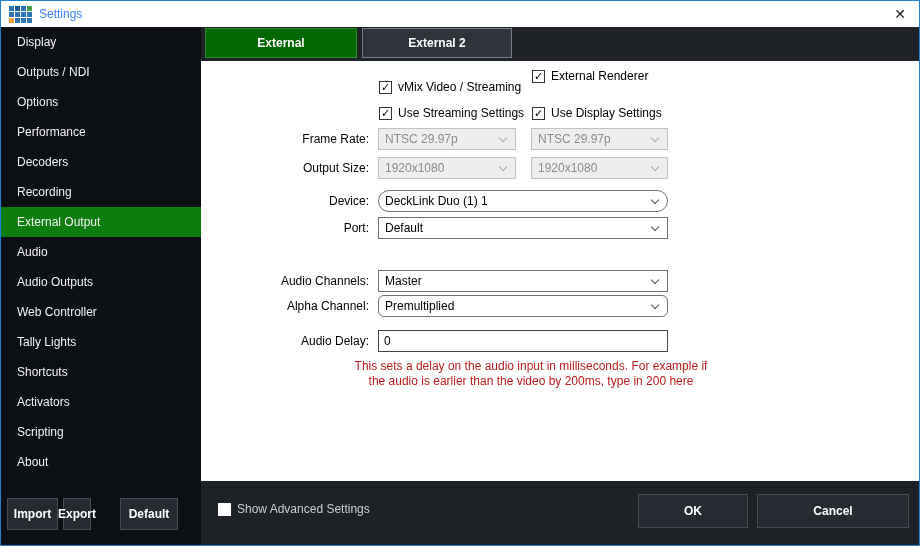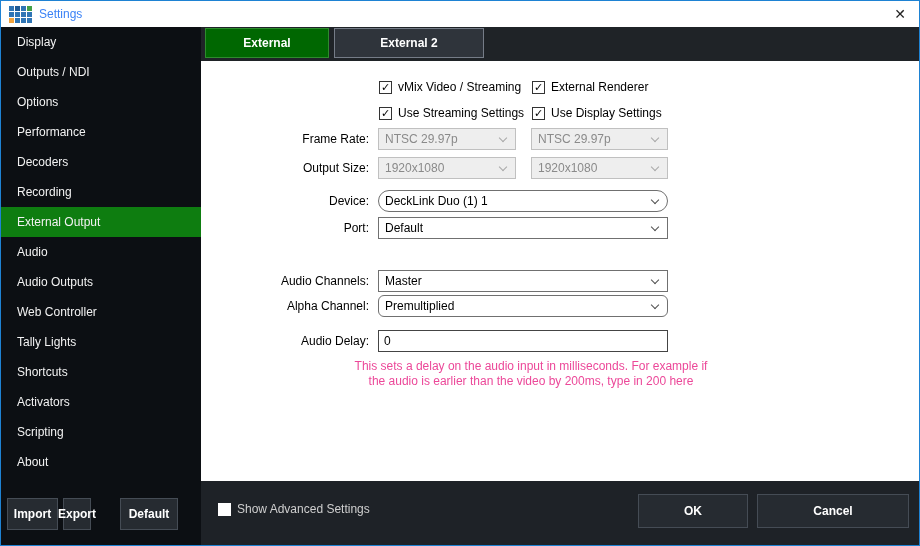--- a/index.html
+++ b/index.html
@@ -52,21 +52,21 @@
   .btn-import{ left:6px;  width:51px; }
   .btn-export{ left:62px; width:28px; }
   .btn-default{ left:119px; width:58px; }
   
   .content{ flex:1; display:flex; flex-direction:column; min-width:0; }
   .tabbar{
     height:34px; flex:0 0 34px; background:#1f2327;
     display:flex; align-items:flex-start; padding:1px 0 0 4px; gap:5px;
   }
   .tab{
-    width:124px; height:30px;
+    width:152px; height:30px;
     display:flex; align-items:center; justify-content:center;
     font-size:12px; font-weight:bold; color:#fff; cursor:default;
   }
   .tab.active{ background:#006701; border:1px solid #2e8b2e; }
   .tab.inactive{ background:#2f343b; border:1px solid #757c87; width:150px; }
   
   .form{ flex:1; background:#ffffff; position:relative; font-size:12px; color:#000; }
   .cb{ position:absolute; display:flex; align-items:center; gap:6px; cursor:default; }
   .cb .box{
     width:13px; height:13px; background:#fff; border:1px solid #333;
@@ -92,21 +92,21 @@
   .dd.disabled{ background:#eeeeee; border-color:#c0c0c0; }
   .dd.disabled .dd-text{ color:#8a8a8a; }
   .dd.disabled .chev{ border-color:#a8a8a8; }
   .text-input{
     position:absolute; height:22px; background:#fff;
     border:1px solid #444; font-size:12px; padding:0 5px;
     font-family:"Liberation Sans","DejaVu Sans",sans-serif; color:#000;
   }
   .help-text{
     position:absolute; left:150px; top:298px; width:360px;
-    text-align:center; font-size:12px; line-height:15px; color:#ec4899;
+    text-align:center; font-size:12px; line-height:15px; color:#b91c1c;
     white-space:pre-line;
   }
   
   .footer{
     height:64px; flex:0 0 64px; background:#1e2227; position:relative;
   }
   .footer .cb{ left:17px; top:21px; }
   .footer .cb .box{ border:1px solid #fff; }
   .footer .cb-label{ color:#cfcfcf; }
   .footer-btn{
@@ -174,21 +174,21 @@
         <div class="tab active">External</div>
         <div class="tab inactive">External 2</div>
       </div>
 
       <div class="form">
 
         <label class="cb" style="left:178px; top:19px;">
           <span class="box checked"></span>
           <span class="cb-label">vMix Video / Streaming</span>
         </label>
-        <label class="cb" style="left:331px; top:19px;">
+        <label class="cb" style="left:331px; top:8px;">
           <span class="box checked"></span>
           <span class="cb-label">External Renderer</span>
         </label>
         <label class="cb" style="left:178px; top:45px;">
           <span class="box checked"></span>
           <span class="cb-label">Use Streaming Settings</span>
         </label>
         <label class="cb" style="left:331px; top:45px;">
           <span class="box checked"></span>
           <span class="cb-label">Use Display Settings</span>

